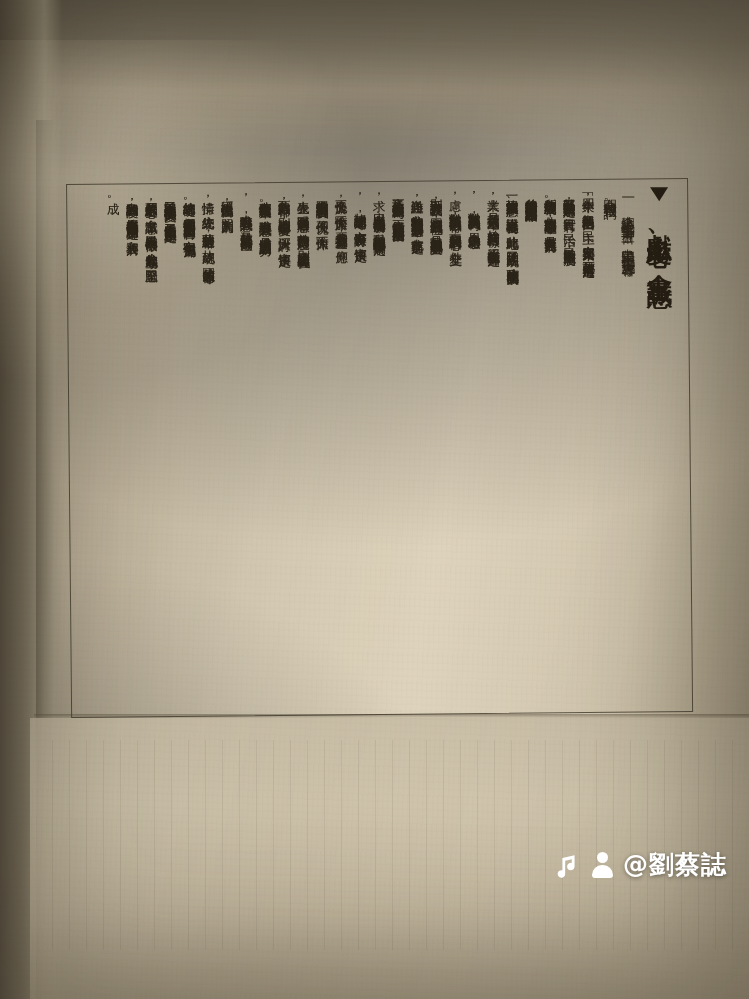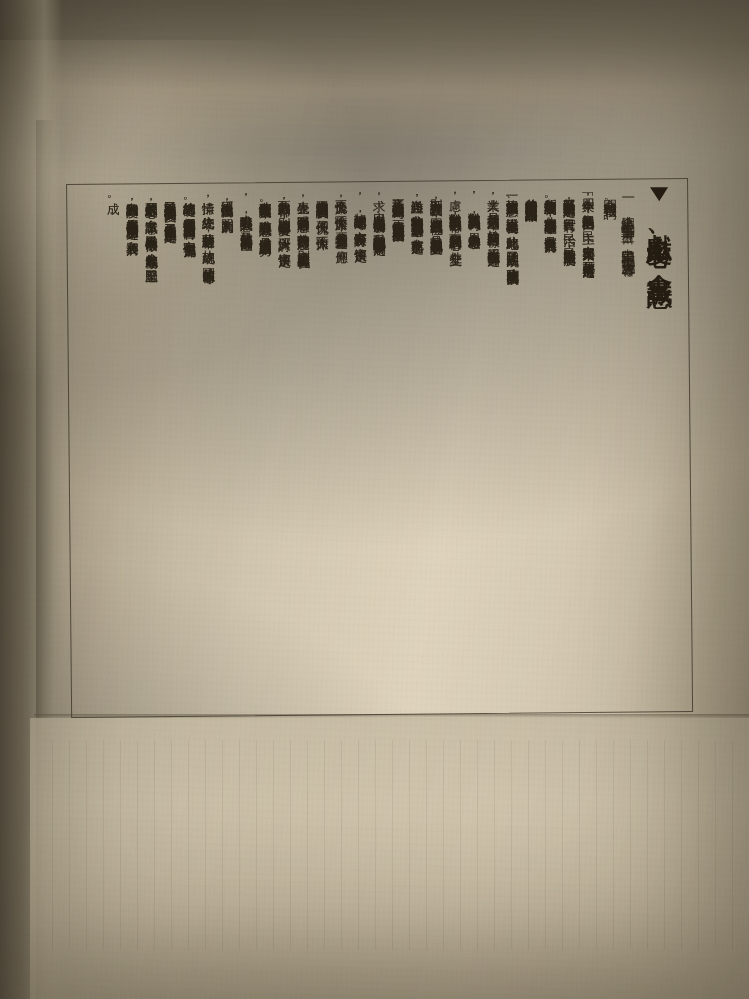--- a/index.html
+++ b/index.html
@@ -277,14 +277,24 @@
         <div class="col">成。</div>
       </div>
 
     </div>
   </div>
 
   <div class="paper-texture"></div>
   <div class="light-overlay"></div>
   <div class="vignette"></div>
 
+  <div class="watermark">
+    <svg class="wm-note" viewBox="0 0 32 32">
+      <path d="M13 25.5a4 4 0 1 1-3-3.87V8.5l13-3v12.2a4 4 0 1 1-3-3.87V9.9l-7 1.6z" fill="#ffffff"></path>
+    </svg>
+    <span class="wm-person">
+      <span class="head"></span>
+      <span class="body"></span>
+    </span>
+    <span>@劉蔡誌</span>
+  </div>
 
 </div>
 
 </body></html>

